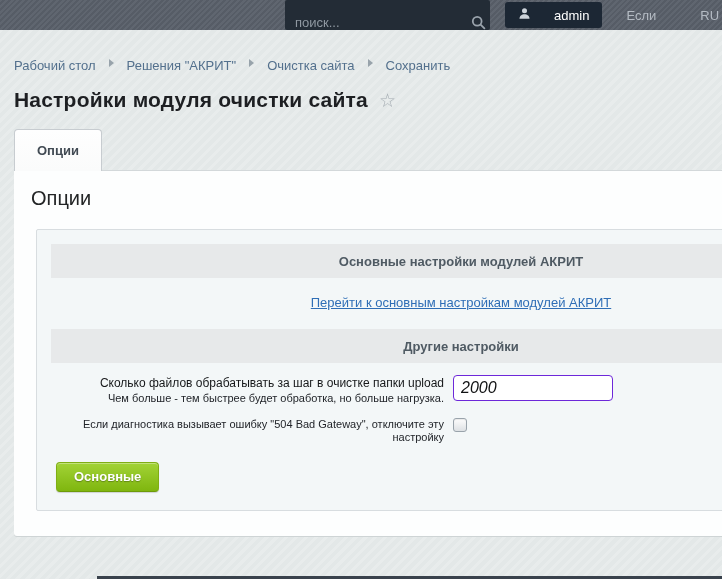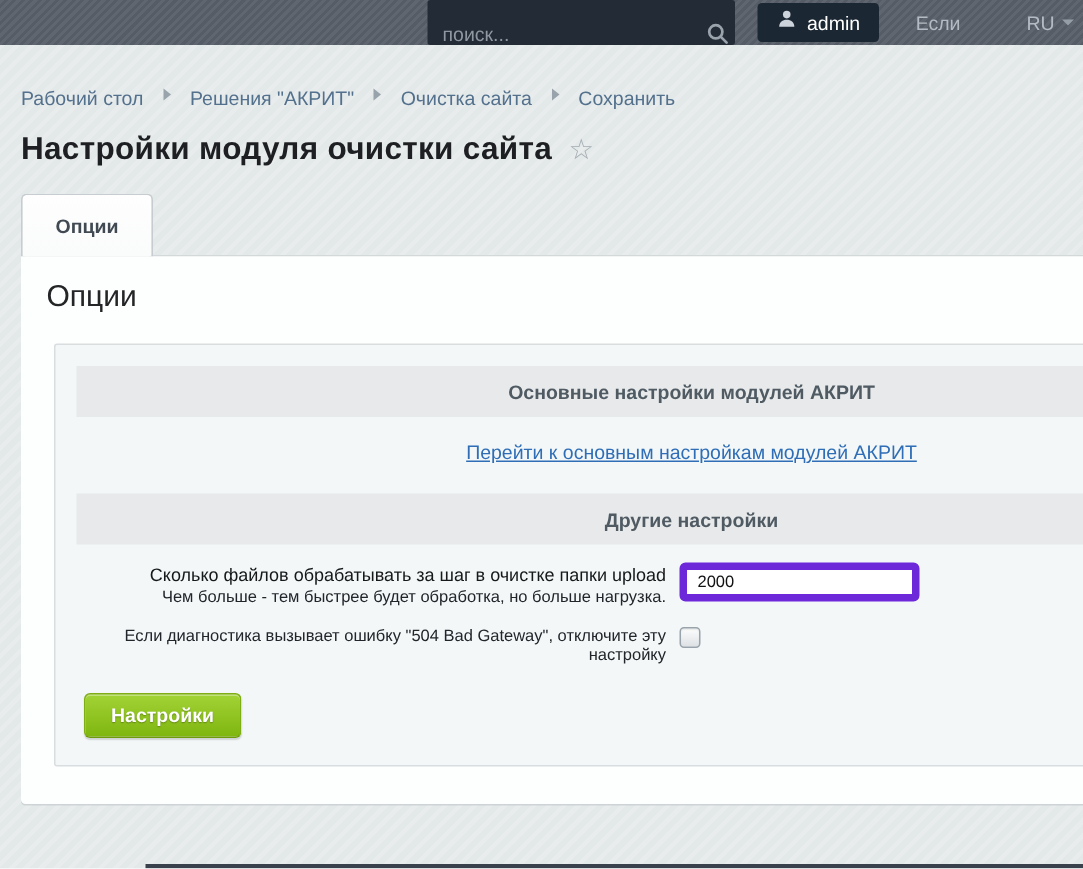--- a/index.html
+++ b/index.html
@@ -15,21 +15,21 @@
     background-image:repeating-linear-gradient(135deg, rgba(255,255,255,.04) 0 2px, rgba(0,0,0,.04) 2px 4px);
     display:flex; align-items:center; }
   .search-box { margin-left:285px; width:205px; height:30px; background:#232c36;
     border-radius:2px; display:flex; align-items:flex-end; padding:0 8px 0 10px; }
   .search-input { flex:1; background:transparent; border:none; outline:none;
     color:#c7ced5; font-size:13px; font-family:inherit; }
   .search-input::placeholder { color:#8f98a1; }
   .search-icon svg { display:block; }
   .user-btn { margin-left:15px; height:26px; background:#1c2734; border-radius:3px;
     display:flex; align-items:center; padding:0 13px; cursor:pointer; }
-  .user-btn .uname { color:#ffffff; font-size:13px; margin-left:7px; }
+  .user-btn .uname { color:#ffffff; font-size:13px; margin-left:23px; }
   .logout-link { margin-left:24px; color:#b4bbc3; font-size:13px; cursor:pointer; }
   .lang-switch { margin-left:44px; color:#b4bbc3; font-size:13px; cursor:pointer;
     display:flex; align-items:center; }
   .caret-down { display:inline-block; margin-left:5px; width:0; height:0;
     border-left:4px solid transparent; border-right:4px solid transparent;
     border-top:4px solid #959da6; }
 
   
   .breadcrumb { margin:28px 0 0 14px; display:flex; align-items:flex-start; font-size:13px; }
   .crumb { color:#53708d; text-decoration:none; cursor:pointer; }
@@ -61,23 +61,23 @@
   .section-band { height:34px; background:#e7e9ea; display:flex; align-items:center;
     justify-content:center; font-size:13px; font-weight:bold; color:#4f5a63; }
   .link-row { text-align:center; margin:15px 0 18px 0; }
   .go-link { color:#2f6eb6; font-size:13px; text-decoration:underline; cursor:pointer; }
 
   .field-row { display:flex; margin-top:12px; }
   .field-label-cell { width:393px; text-align:right; }
   .field-label { font-size:12px; color:#16181a; line-height:16px; }
   .field-hint { font-size:11px; color:#22252a; line-height:13px; margin-top:1px; }
   .field-control-cell { margin-left:9px; }
-  .text-input { width:160px; height:26px; border:5px solid #6d28d9; border-radius:4px;
-    padding:2px 7px; font-size:11px; color:#101112; font-family:inherit;
-    background:#ffffff; outline:none; }
+  .text-input { width:160px; height:26px; border:1px solid #6d28d9; border-radius:4px;
+    padding:2px 7px; font-size:16px; color:#101112; font-family:inherit;
+    background:#ffffff; outline:none;font-style:italic; }
   .checkbox { appearance:none; -webkit-appearance:none; width:14px; height:14px;
     border:1px solid #99a3ab; border-radius:3px; margin-top:1px;
     background:linear-gradient(#fdfdfd,#dde1e4); cursor:pointer;
     box-shadow:inset 0 1px 1px rgba(0,0,0,.08); }
 
   .save-row { margin:18px 0 6px 5px; }
   .save-button { display:inline-block; padding:6px 17px 7px 17px; font-size:13px;
     font-weight:bold; color:#ffffff; font-family:inherit; cursor:pointer;
     background:linear-gradient(#a2d336,#7fb60f);
     border:1px solid #7fae14; border-bottom-color:#6d9b09; border-radius:4px;
@@ -163,20 +163,20 @@
       <div class="field-row">
         <div class="field-label-cell">
           <div class="field-hint">Если диагностика вызывает ошибку "504 Bad Gateway", отключите эту настройку</div>
         </div>
         <div class="field-control-cell">
           <input class="checkbox" type="checkbox" style="">
         </div>
       </div>
 
       <div class="save-row">
-        <button class="save-button">Настройки</button>
+        <button class="save-button">Основные</button>
       </div>
 
     </div>
   </div>
 
   <div class="footer-strip"></div>
 </div>
 
 </body></html>

